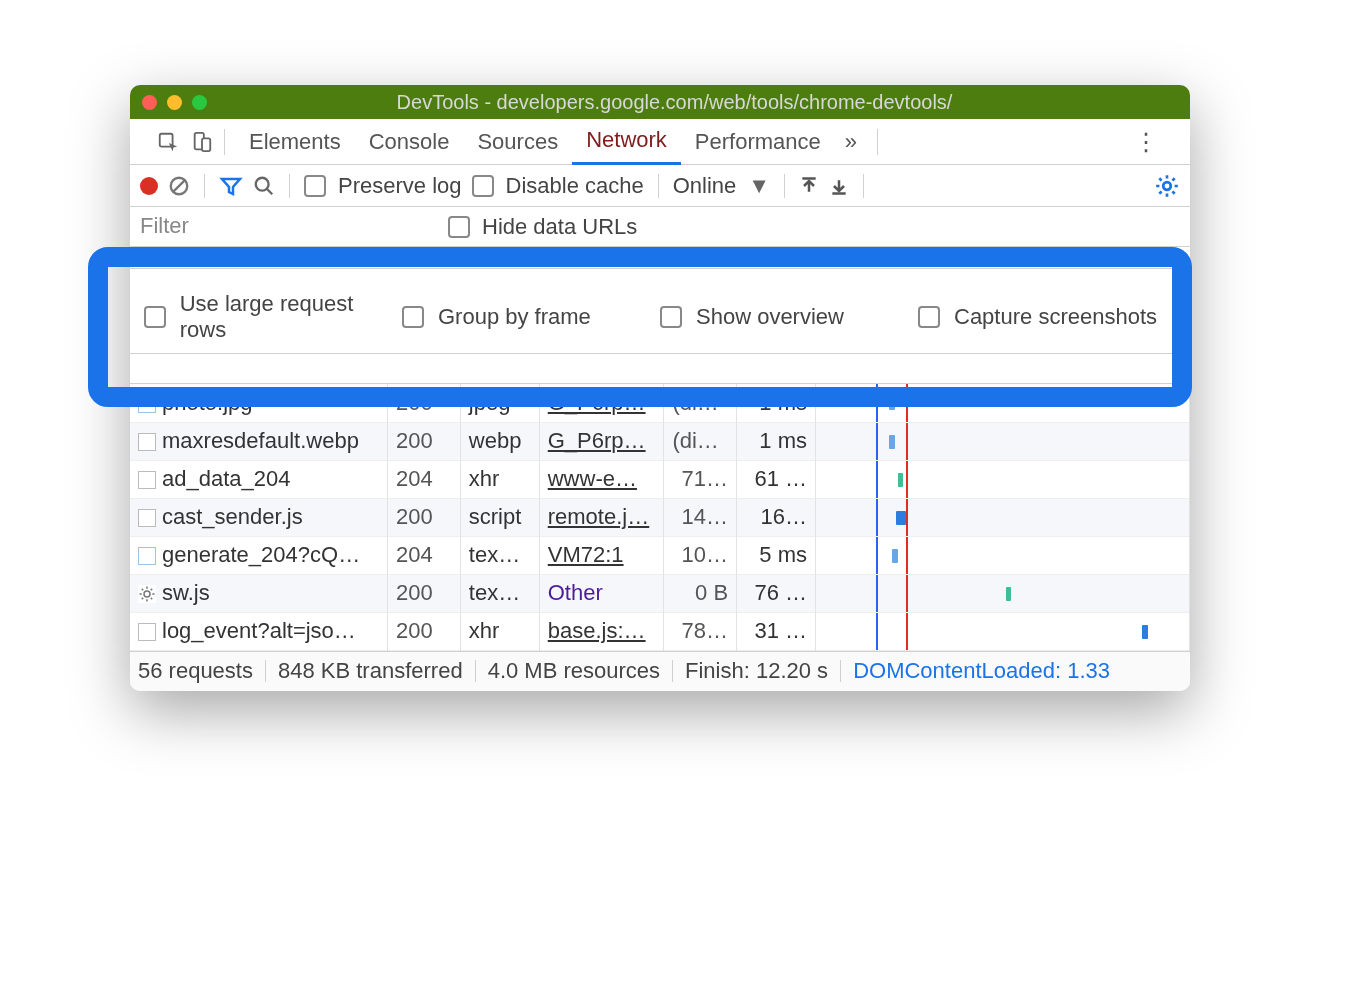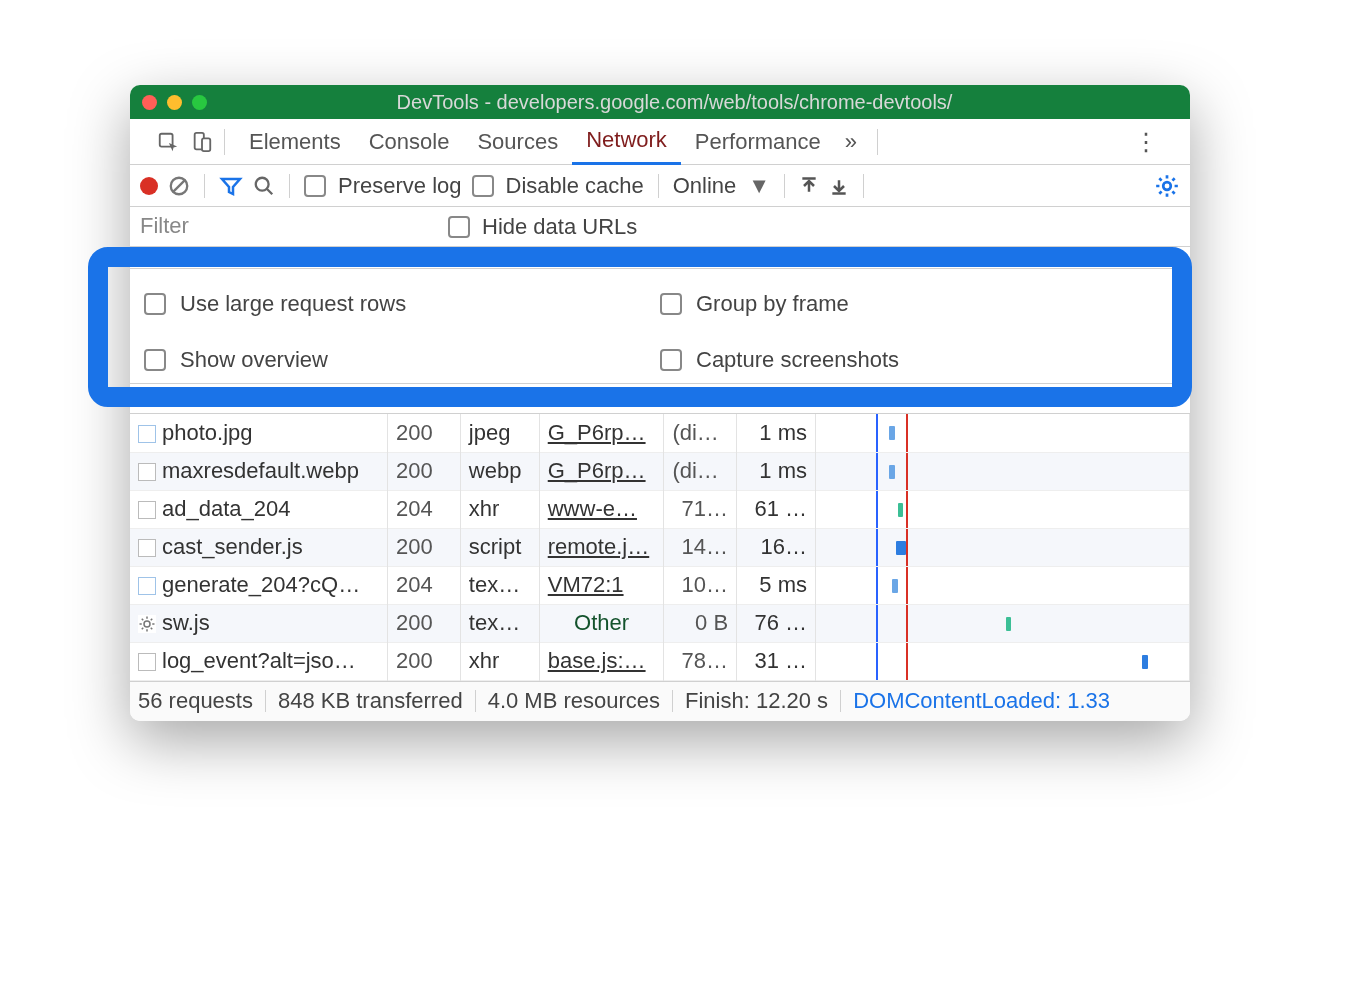--- a/index.html
+++ b/index.html
@@ -16,21 +16,21 @@
     left: 130px;
     top: 85px;
     width: 1060px;
     background: #fff;
     border-radius: 10px;
     box-shadow: 0 20px 60px rgba(0,0,0,0.35);
     overflow: visible;
   }
   .titlebar {
     height: 34px;
-    background: #15803d;
+    background: #4d7c0f;
     border-radius: 10px 10px 0 0;
     display: flex;
     align-items: center;
     padding: 0 12px;
     color: #d8d8d8;
     font-size: 20px;
   }
   .traffic { display: flex; gap: 10px; margin-right: 12px; }
   .tl { width: 15px; height: 15px; border-radius: 50%; }
   .tl.red { background: #ff5f57; }
@@ -90,23 +90,23 @@
     top: 162px;
     width: 1104px;
     height: 160px;
     border: 20px solid #1a73e8;
     border-radius: 20px;
     pointer-events: none;
     z-index: 5;
   }
   .settings-pane {
     display: grid;
-    grid-template-columns: 1fr 1fr;
+    grid-template-columns: 1fr 1fr 1fr 1fr;
     padding: 10px 14px;
-    row-gap: 30px;
+    row-gap: 10px;
     border-bottom: 1px solid #d0d0d0;
     font-size: 22px;
     color: #444;
     margin-top: 12px;
   }
   .settings-pane label { display:flex; align-items:center; gap:8px;}
   .spacer-cut { height: 22px; border-bottom: 1px solid #d0d0d0;}
   .reqtable { width:100%; border-collapse: collapse; font-size: 22px; color: #333; }
   .reqtable td { border-right: 1px solid #e3e3e3; padding: 5px 8px; height: 38px; white-space: nowrap; overflow:hidden; text-overflow: ellipsis; }
   .reqtable tr { border-bottom: 1px solid #eee;}
@@ -341,21 +341,21 @@
             <span class="wf-bar" style="left:76px;width:6px;background:#6aa6e6;"></span>
           </td>
         </tr>
         <tr class="alt">
           <td class="col-name"><span class="file-ic" style="border:none;"><svg width="18" height="18" viewBox="0 0 24 24">
                 <circle cx="12" cy="12" r="4" fill="none" stroke="#777" stroke-width="2"></circle>
                 <path d="M12 2v3M12 19v3M2 12h3M19 12h3M5 5l2 2M17 17l2 2M5 19l2-2M17 7l2-2" stroke="#777" stroke-width="2"></path>
               </svg></span><span>sw.js</span></td>
           <td class="col-status">200</td>
           <td class="col-type">tex…</td>
-          <td class="col-init" style="text-decoration:none;color:#14532d;text-align:center;">Other</td>
+          <td class="col-init" style="text-decoration:none;color:#4c1d95;">Other</td>
           <td class="col-size">0 B</td>
           <td class="col-time">76 …</td>
           <td class="col-wf">
             <span class="wf-blue-line" style="left:60px"></span>
             <span class="wf-red-line" style="left:90px"></span>
             <span class="wf-bar" style="left:190px;width:5px;background:#3cbf96;"></span>
           </td>
         </tr>
         <tr>
           <td class="col-name"><span class="file-ic "></span><span>log_event?alt=jso…</span></td>

